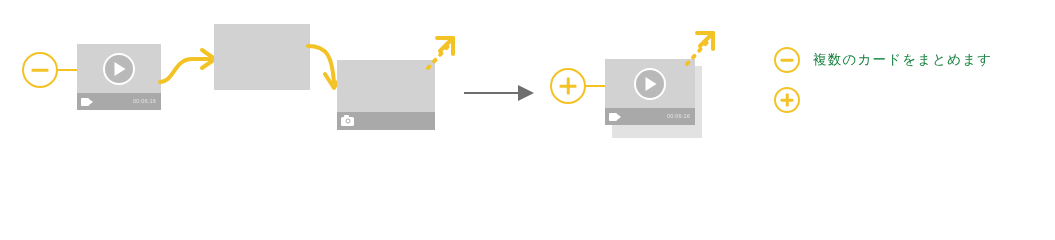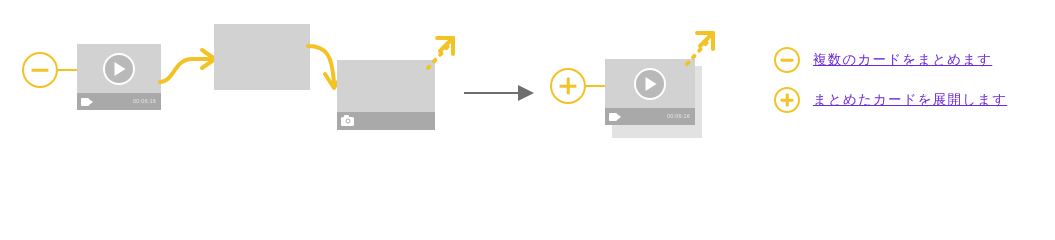--- a/index.html
+++ b/index.html
@@ -157,25 +157,24 @@
   }
 
   
   .legend-row {
     position: absolute;
     display: flex;
     align-items: center;
   }
   .legend-label {
     font-size: 13.5px;
-    color: #6d28d9;
+    color: #15803d;
     letter-spacing: 1.2px;
     white-space: nowrap;
     font-family: "Liberation Sans", "DejaVu Sans", sans-serif;
-    text-decoration: underline;
   }
   .legend-circle {
     position: relative;
     width: 26px; height: 26px;
     border-radius: 50%;
     border: 2.5px solid #f3c325;
     box-sizing: border-box;
     margin-right: 13px;
     flex: 0 0 auto;
   }
@@ -292,16 +291,15 @@
       <div class="bar-h"></div>
     </div>
     <div class="legend-label">複数のカードをまとめます</div>
   </div>
 
   <div class="legend-row" style="left:774px; top:87px;">
     <div class="legend-circle">
       <div class="bar-h"></div>
       <div class="bar-v"></div>
     </div>
-    <div class="legend-label">まとめたカードを展開します</div>
   </div>
 
 </div>
 
 </body></html>

